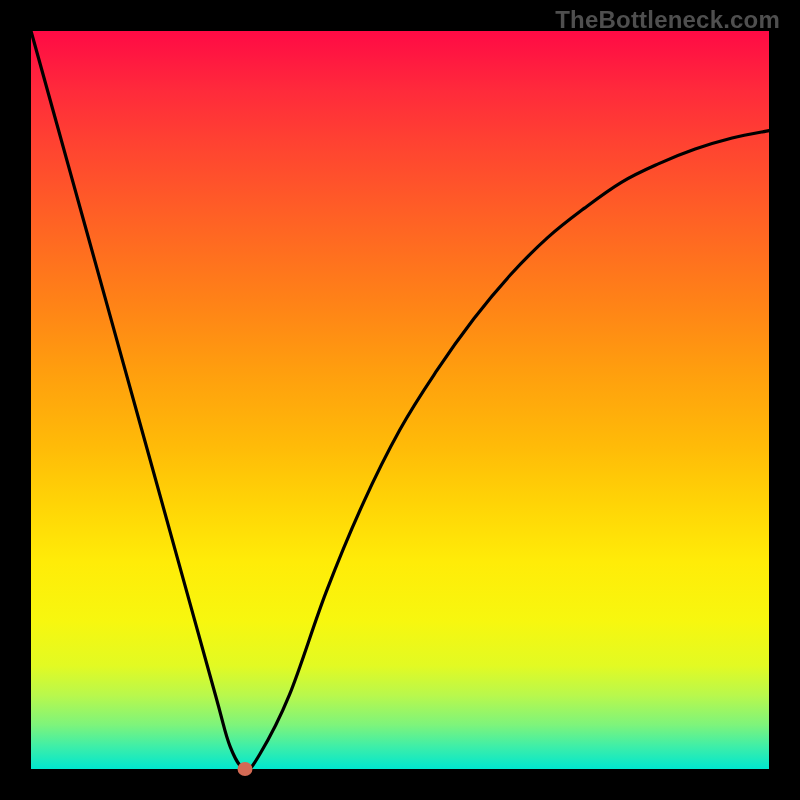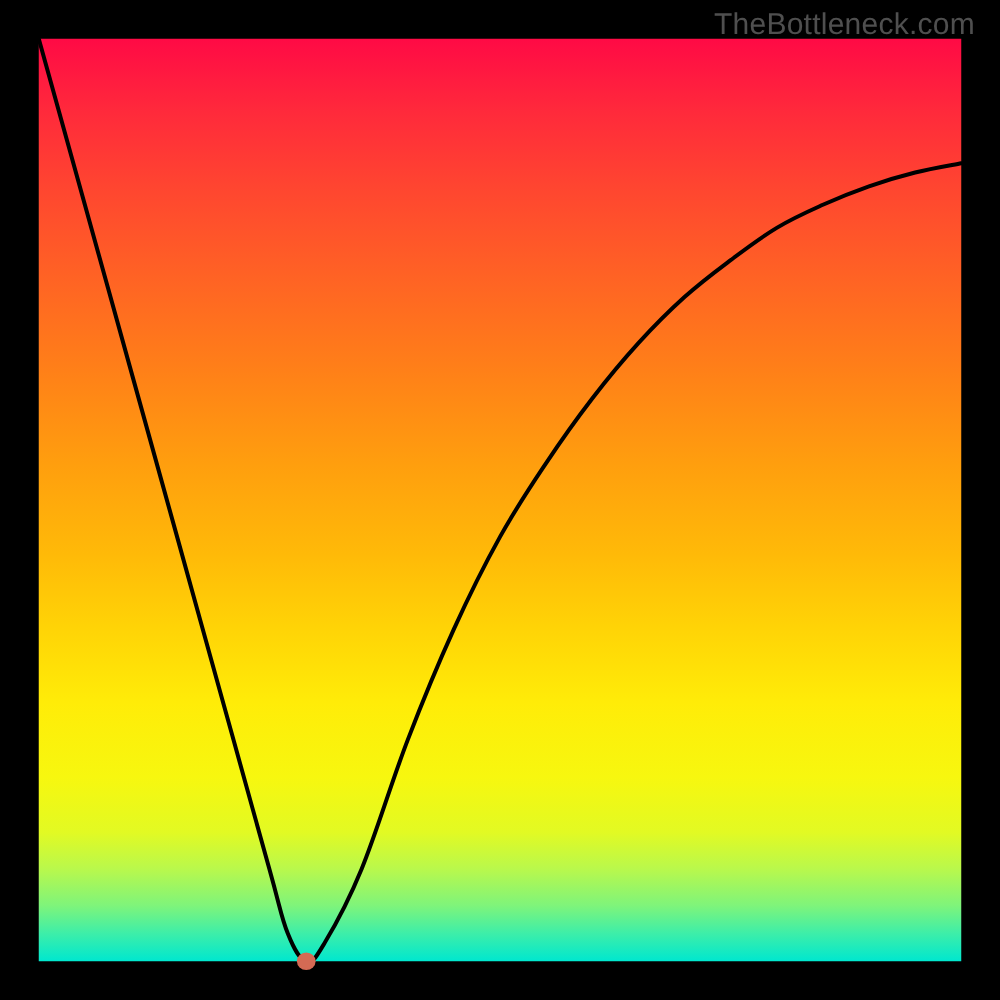--- a/index.html
+++ b/index.html
@@ -42,21 +42,21 @@
       #3deea9 97%,
       #00e7cf 100%
     );
   }
   .watermark {
     position: absolute;
     top: 6px;
     right: 20px;
     color: #4f4f4f;
     font-size: 24px;
-    font-weight: 400;
+    font-weight: 700;
     letter-spacing: 0.2px;
     z-index: 5;
     pointer-events: none;
   }
   svg.curve {
     position: absolute;
     left: 0;
     top: 0;
     width: 738px;
     height: 738px;

